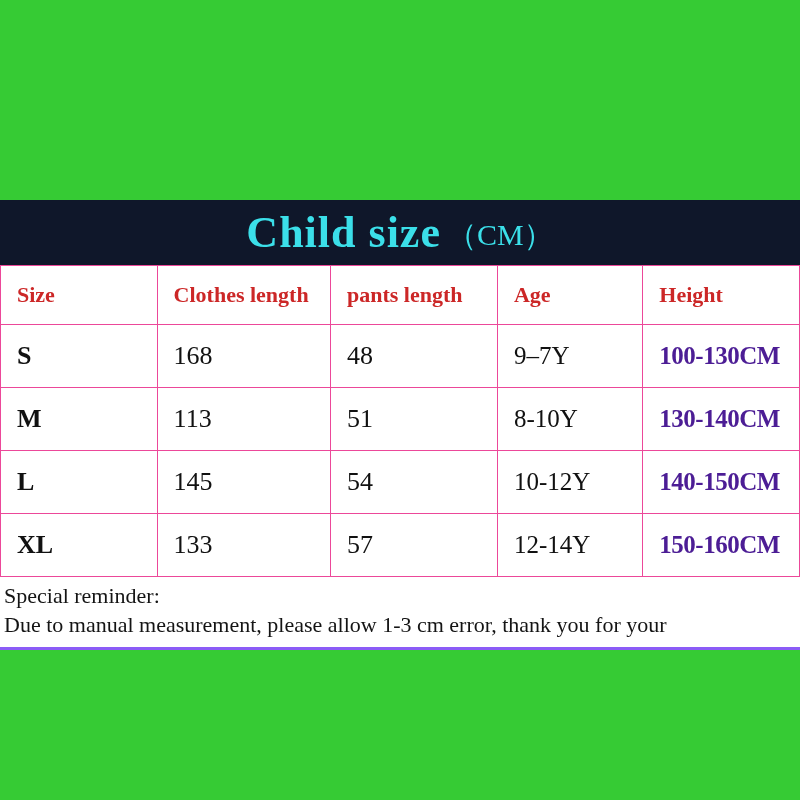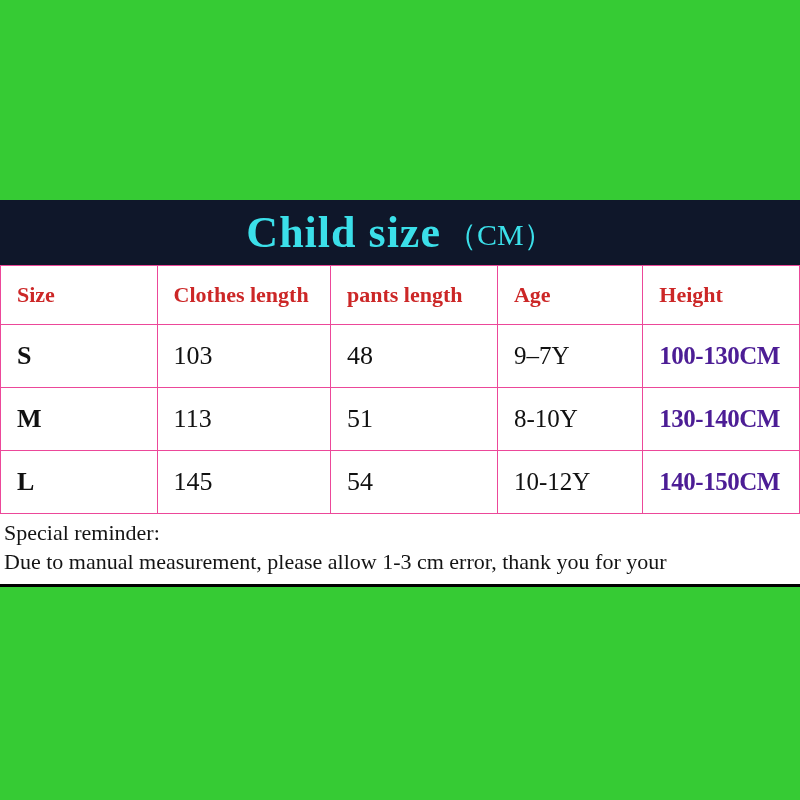--- a/index.html
+++ b/index.html
@@ -51,21 +51,21 @@
     color: #cc2727;
     font-size: 22px;
     font-weight: 700;
   }
   .cell-size   { font-size: 26px; font-weight: 700; color: #111; }
   .cell-num    { font-size: 26px; font-weight: 400; color: #111; }
   .cell-age    { font-size: 25px; font-weight: 400; color: #111; }
   .cell-height { font-size: 25px; font-weight: 700; color: #4c1d95; letter-spacing: -0.5px; }
   .reminder {
     background: #ffffff;
-    border-bottom: 3px solid #000000;
+    border-bottom: 3px solid #8b5cf6;
     padding: 4px 8px 8px 4px;
     color: #141414;
     font-size: 22px;
     line-height: 29px;
   }
   .reminder div { white-space: nowrap; }
 </style>
 </head>
 <body>
 
@@ -89,39 +89,46 @@
     <tbody>
       <tr class="head-row">
         <th class="head-cell">Size</th>
         <th class="head-cell">Clothes length</th>
         <th class="head-cell">pants length</th>
         <th class="head-cell">Age</th>
         <th class="head-cell">Height</th>
       </tr>
       <tr class="data-row">
         <td class="cell-size">S</td>
-        <td class="cell-num">103</td>
+        <td class="cell-num">168</td>
         <td class="cell-num">48</td>
         <td class="cell-age">9–7Y</td>
         <td class="cell-height">100-130CM</td>
       </tr>
       <tr class="data-row">
         <td class="cell-size">M</td>
         <td class="cell-num">113</td>
         <td class="cell-num">51</td>
         <td class="cell-age">8-10Y</td>
         <td class="cell-height">130-140CM</td>
       </tr>
       <tr class="data-row">
         <td class="cell-size">L</td>
         <td class="cell-num">145</td>
         <td class="cell-num">54</td>
         <td class="cell-age">10-12Y</td>
         <td class="cell-height">140-150CM</td>
       </tr>
+      <tr class="data-row">
+        <td class="cell-size">XL</td>
+        <td class="cell-num">133</td>
+        <td class="cell-num">57</td>
+        <td class="cell-age">12-14Y</td>
+        <td class="cell-height">150-160CM</td>
+      </tr>
     </tbody>
   </table>
 
   <div class="reminder">
     <div>Special reminder:</div>
     <div>Due to manual measurement, please allow 1-3 cm error, thank you for your</div>
   </div>
 
   <div></div>
 

